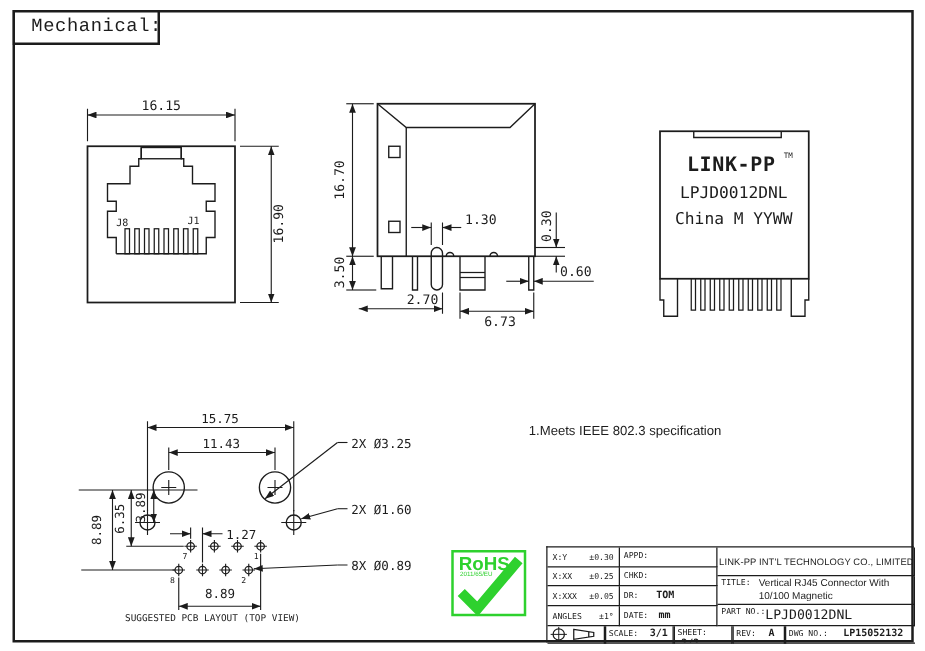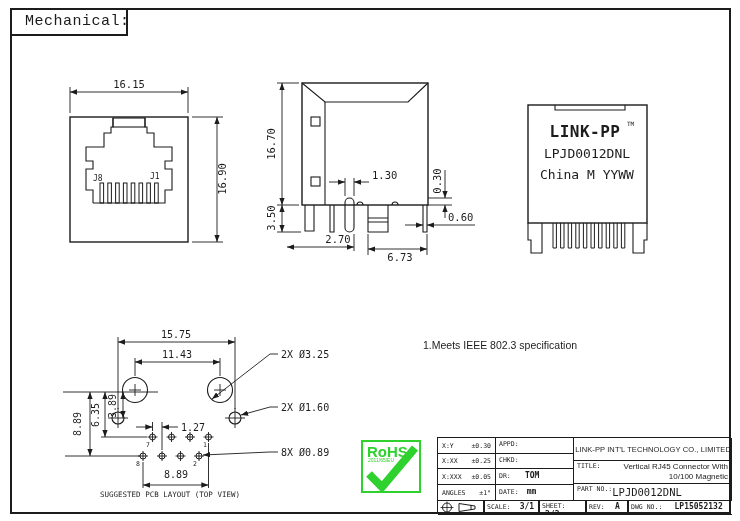--- a/index.html
+++ b/index.html
@@ -22,21 +22,21 @@
   
   #tblock{left:437px;top:437px;width:294px;height:77px;border-left:1px solid #1c1c1c;
           border-top:1px solid #1c1c1c;box-sizing:border-box;font-size:7px;}
   #tblock .cell{position:absolute;box-sizing:border-box;border-right:1px solid #1c1c1c;
                 border-bottom:1px solid #1c1c1c;overflow:hidden;}
   .tol{display:flex;align-items:center;justify-content:space-between;padding:0 4px;}
   .lbl{font-size:6.5px;}
   .val{font-size:8px;font-weight:bold;}
   #company-cell{display:flex;align-items:center;justify-content:flex-end;
                 font-family:"Liberation Sans",sans-serif;font-size:7.5px;letter-spacing:.1px;}
-  #title-cell .tt{font-family:"Liberation Sans",sans-serif;font-size:8px;margin-left:30px;line-height:10px;text-align:right;}
+  #title-cell .tt{font-family:"Liberation Sans",sans-serif;font-size:8px;margin-left:30px;line-height:10px;}
   #part-value{font-size:10.5px;margin-left:32px;margin-top:1px;}
   
   #rohs{left:361px;top:440px;width:60px;height:53px;border:2px solid #2ed12e;box-sizing:border-box;}
   #rohs .r1{position:absolute;left:4px;top:1px;color:#2ed12e;font-family:"Liberation Sans",sans-serif;
             font-weight:bold;font-size:15px;text-align:right;}
   #rohs .r2{position:absolute;left:5px;top:15px;color:#2ed12e;font-family:"Liberation Sans",sans-serif;
             font-size:5px;}
   
   svg{position:absolute;overflow:visible;}
   .ln{stroke:#1c1c1c;fill:none;}

